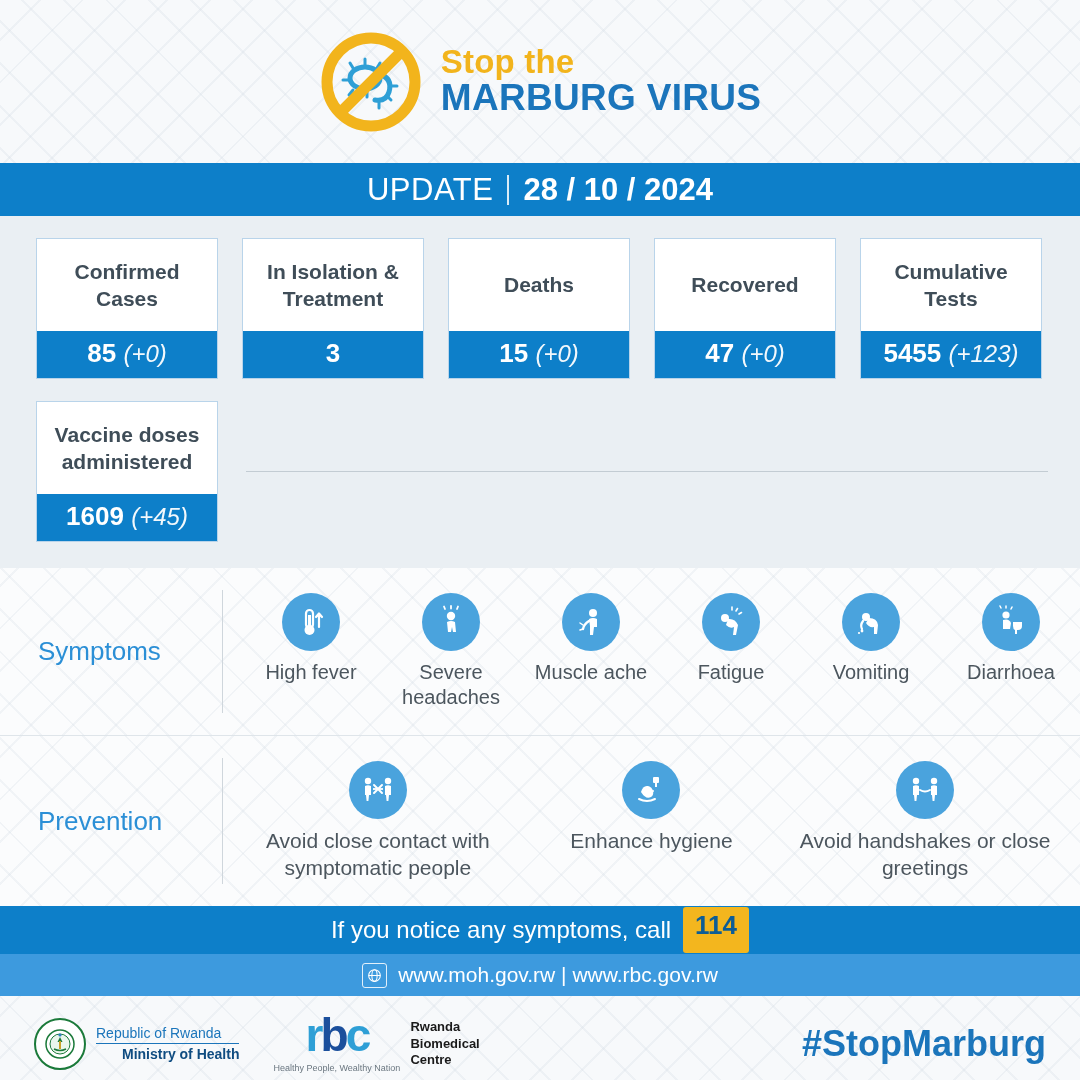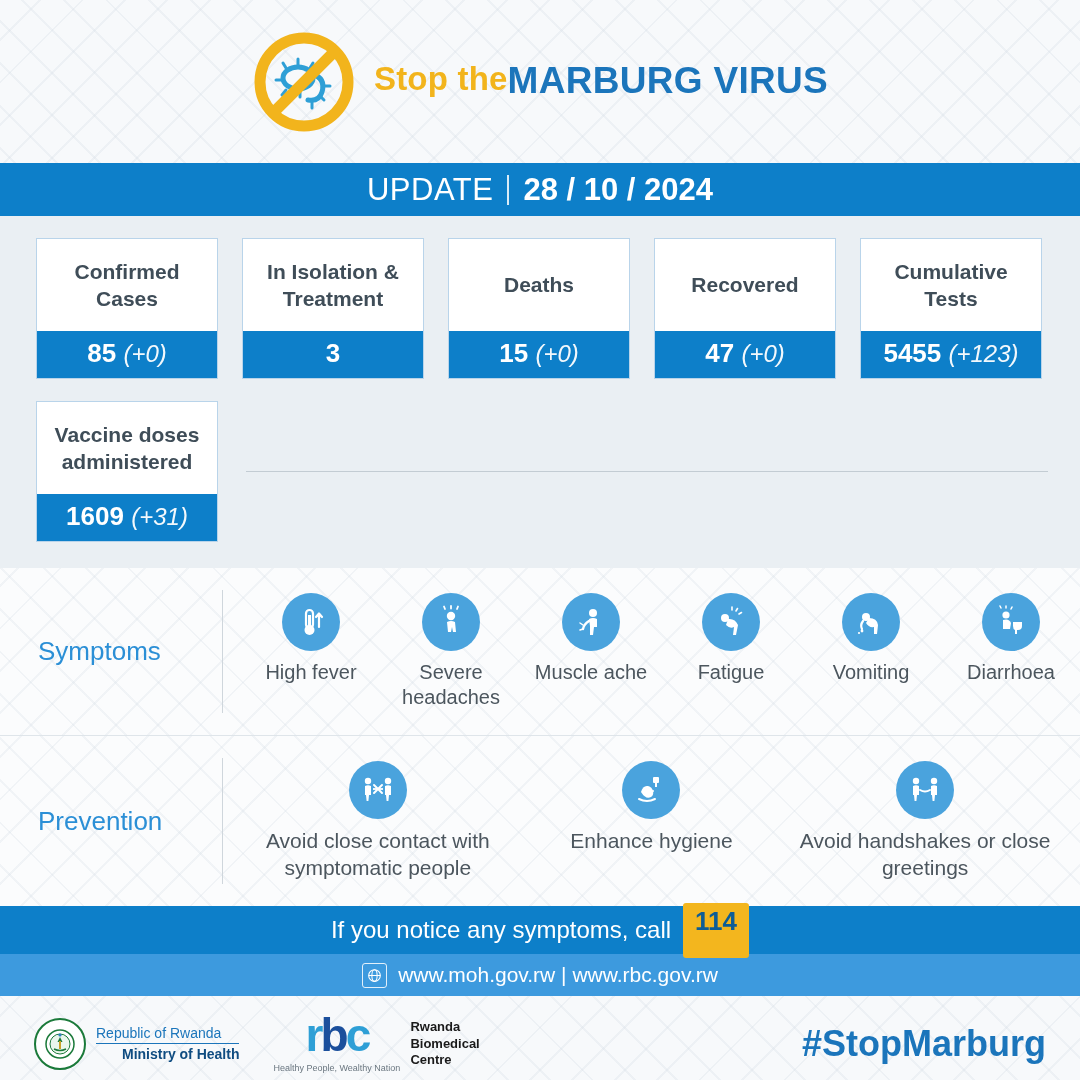--- a/index.html
+++ b/index.html
@@ -32,20 +32,21 @@
     gap: 18px;
   }
   .logo-mark {
     width: 104px;
     height: 104px;
     position: relative;
     flex: none;
   }
   .title-block {
     display: flex;
+    flex-direction: column;
     line-height: 1.05;
   }
   .title-stop {
     color: #f2b41c;
     font-size: 33px;
     font-weight: bold;
     letter-spacing: .2px;
   }
   .title-marburg {
     color: #1b75bb;
@@ -208,21 +209,21 @@
     justify-content: center;
     gap: 12px;
     color: #ffffff;
     font-size: 24px;
   }
   .call-number {
     background: #f3b61e;
     color: #0d5d96;
     font-weight: bold;
     font-size: 26px;
-    padding: 3px 12px 21px 12px;
+    padding: 3px 12px 12px 12px;
     border-radius: 3px;
   }
   .web-bar {
     height: 42px;
     background: #3d9ade;
     display: flex;
     align-items: center;
     justify-content: center;
     gap: 11px;
     color: #ffffff;
@@ -393,21 +394,21 @@
         </div>
       </div>
 
     </div>
 
     <div class="stats-row-2">
       <div class="stat-card">
         <div class="stat-title">Vaccine doses administered</div>
         <div class="stat-value">
           <span>1609</span>
-          <span class="stat-delta">(+31)</span>
+          <span class="stat-delta">(+45)</span>
         </div>
       </div>
       <div class="stats-rule"></div>
     </div>
   </div>
 
   <div class="band band-symptoms">
     <div class="band-label">Symptoms</div>
     <div class="band-divider"></div>
     <div class="band-items">

